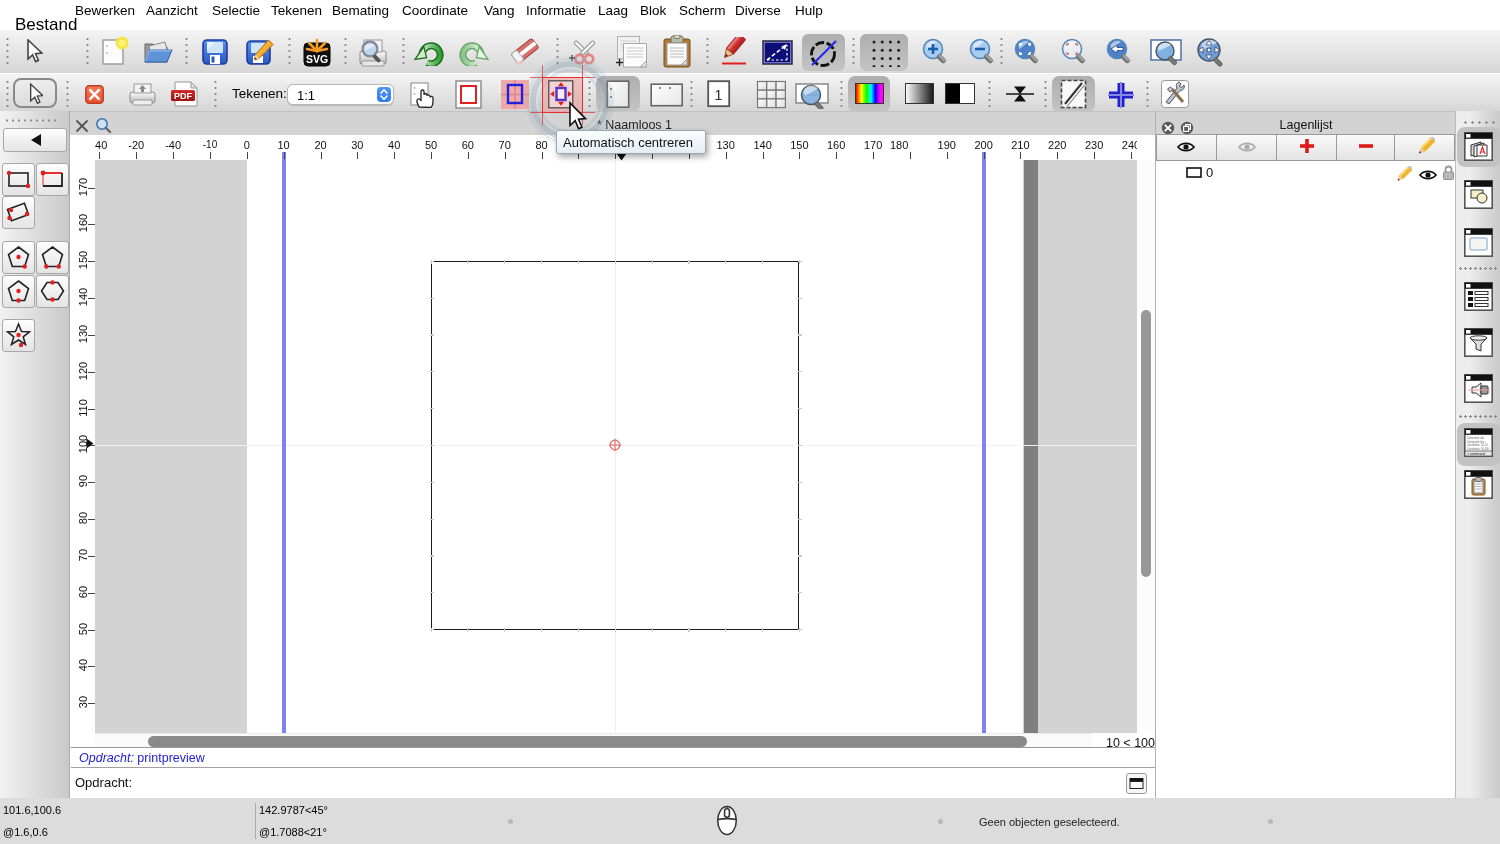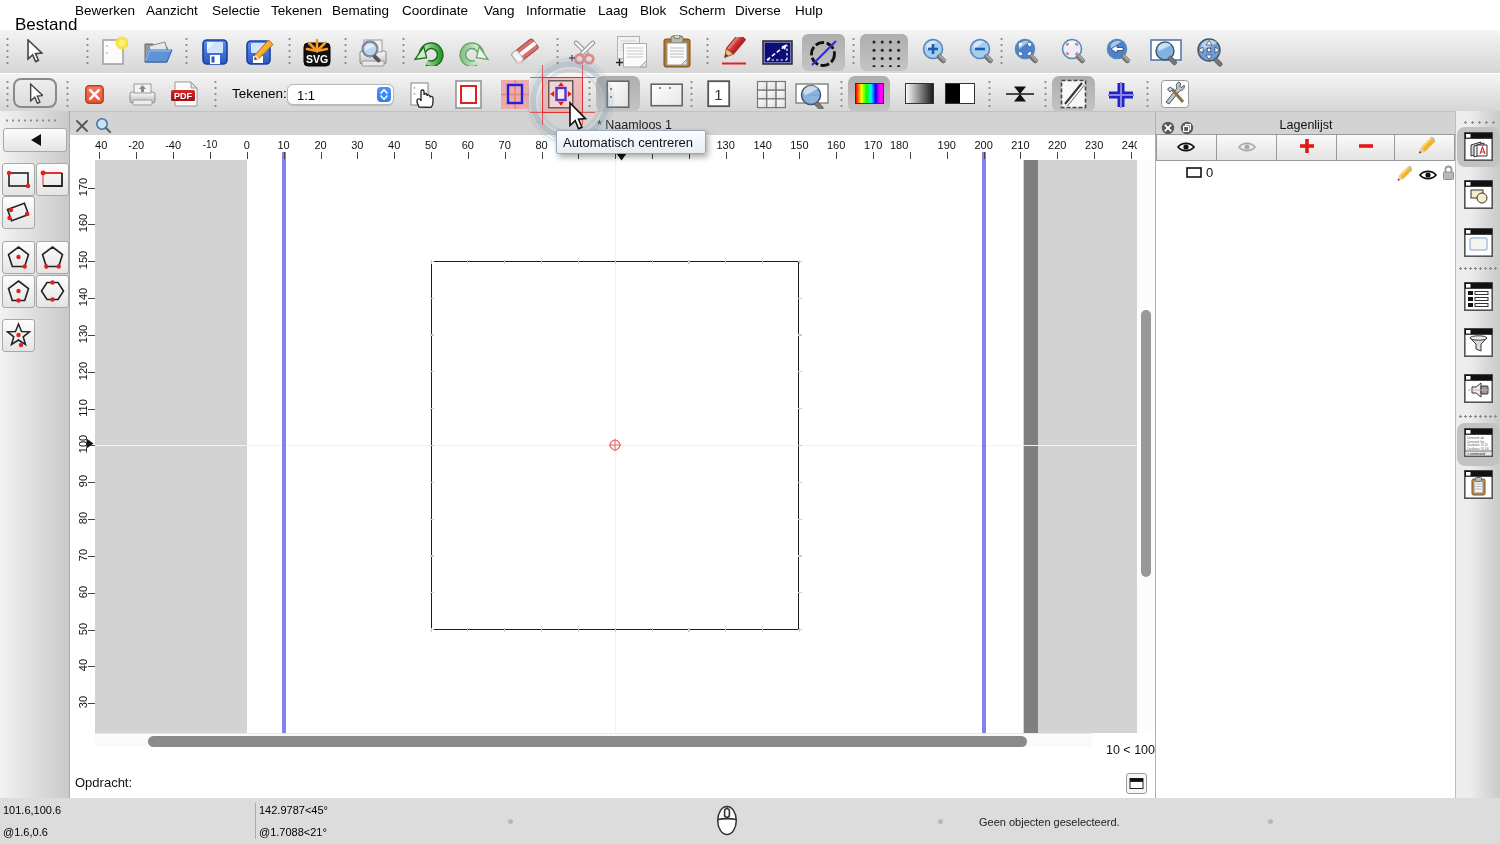--- a/index.html
+++ b/index.html
@@ -728,21 +728,24 @@
 <svg class="abs" style="left:616px;top:153px;" width="11" height="8" viewBox="0 0 11 8">
       <path d="M0.5 0.5 L10.5 0.5 L5.5 7.5 Z" fill="#111"></path>
     </svg>
 <svg class="abs" style="left:86px;top:438px;" width="8" height="11" viewBox="0 0 8 11">
       <path d="M0.5 0.5 L7.5 5.5 L0.5 10.5 Z" fill="#111"></path>
     </svg>
 <div class="abs" style="left:95px;top:733px;width:1060px;height:14px;background:#fafafa;border-top:1px solid #e8e8e8;"></div>
 <div class="abs" style="left:148px;top:736px;width:879px;height:11px;background:#8a8a8a;border-radius:5.5px;"></div>
 <div class="abs" style="left:1137px;top:160px;width:18px;height:573px;background:#fcfcfc;"></div>
 <div class="abs" style="left:1141px;top:310px;width:10px;height:267px;background:#989898;border-radius:5px;"></div>
-<div class="abs" style="left:1092px;top:733px;width:63px;height:16px;background:#fff;font-size:12.5px;color:#111;text-align:right;padding-top:10px;">10 &lt; 100</div>
+<div class="abs" style="left:1092px;top:733px;width:63px;height:16px;background:#fff;font-size:12.5px;color:#111;text-align:right;padding-top:3px;">10 &lt; 100</div>
+<div class="abs" style="left:71px;top:747px;width:1084px;height:21px;background:#fff;border-top:1px solid #999;border-bottom:1px solid #a0a0a0;">
+<span style="position:absolute;left:8px;top:3px;font-size:12.5px;color:#2222d6;"><i>Opdracht:</i> printpreview</span>
+    </div>
 <div class="abs" style="left:71px;top:769px;width:1084px;height:29px;background:#fff;">
 <span style="position:absolute;left:4px;top:6px;font-size:13px;color:#111;">Opdracht:</span>
 <div style="position:absolute;right:8px;top:4px;width:21px;height:21px;border:1px solid #999;border-radius:3px;background:#f6f6f6;">
 <svg width="19" height="19" viewBox="0 0 19 19">
           <rect x="3" y="4.5" width="13" height="10" fill="#fff" stroke="#222"></rect>
           <rect x="3" y="4.5" width="13" height="3.4" fill="#111"></rect>
         </svg>
 </div>
     </div>
 <div class="abs" style="left:0;top:798px;width:1500px;height:46px;background:#dcdcdc;">

